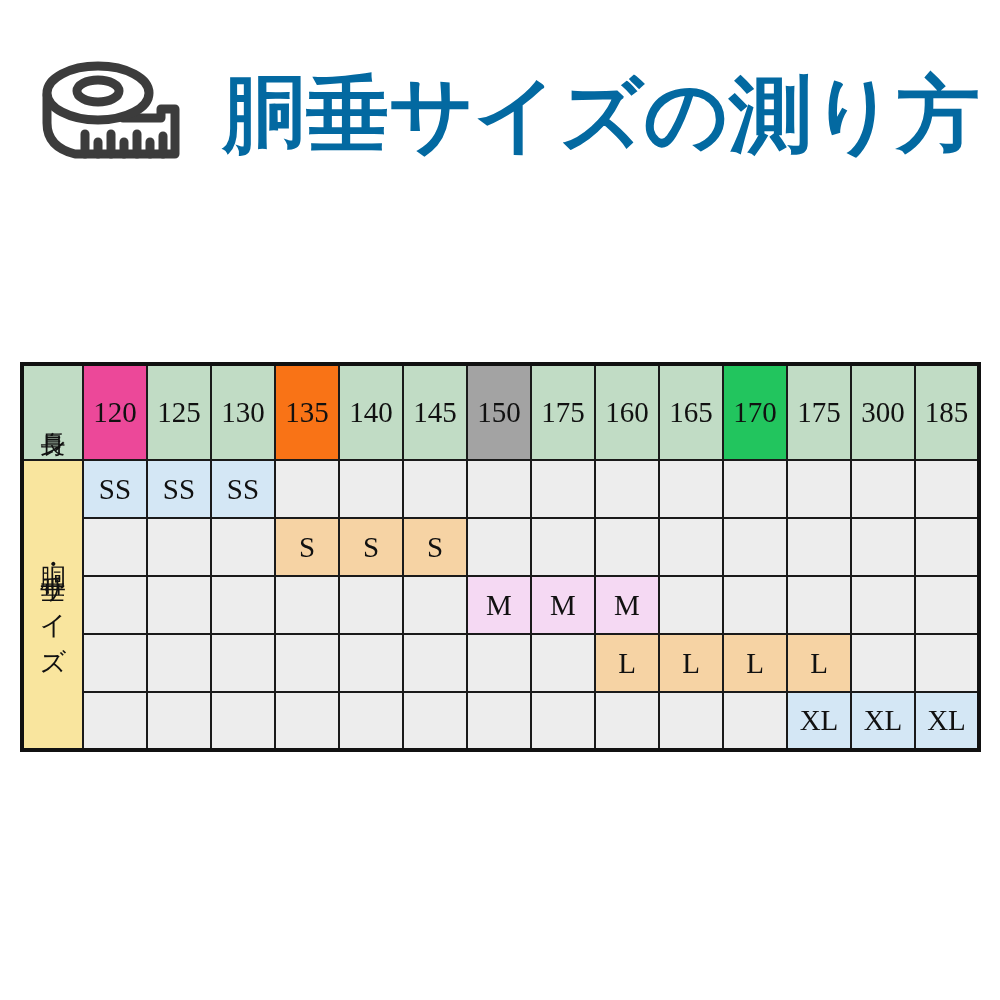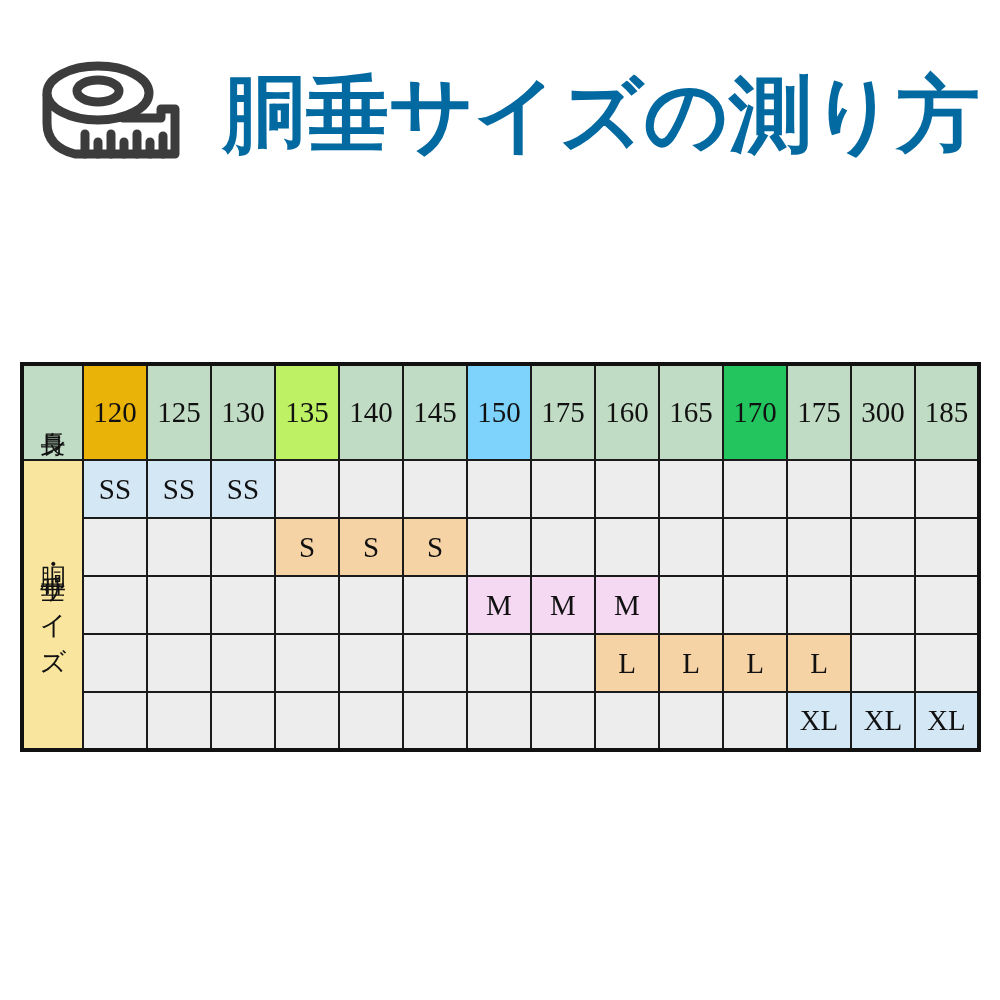--- a/index.html
+++ b/index.html
@@ -77,27 +77,27 @@
         </g>
       </svg>
     </span>
     <h1 class="page-title" style="color: #0369a1;">胴垂サイズの測り方</h1>
   </div>
 
   <table class="size-chart">
       <thead>
         <tr>
           <th class="corner vert" style="background: rgb(193, 220, 197);">身長</th>
-          <th style="background: #eab308;">120</th>
+          <th style="background: #ec4899;">120</th>
           <th style="background: rgb(193, 220, 197);">125</th>
           <th style="background: rgb(193, 220, 197);">130</th>
-          <th style="background: #bef264;">135</th>
+          <th style="background: #f97316;">135</th>
           <th style="background: rgb(193, 220, 197);">140</th>
           <th style="background: rgb(193, 220, 197);">145</th>
-          <th style="background: #7dd3fc;">150</th>
+          <th style="background: #a3a3a3;">150</th>
           <th style="background: rgb(193, 220, 197);">175</th>
           <th style="background: rgb(193, 220, 197);">160</th>
           <th style="background: rgb(193, 220, 197);">165</th>
           <th style="background: #22c55e;">170</th>
           <th style="background: rgb(193, 220, 197);">175</th>
           <th style="background: rgb(193, 220, 197);">300</th>
           <th style="background: rgb(193, 220, 197);">185</th>
         </tr>
       </thead>
       <tbody>

